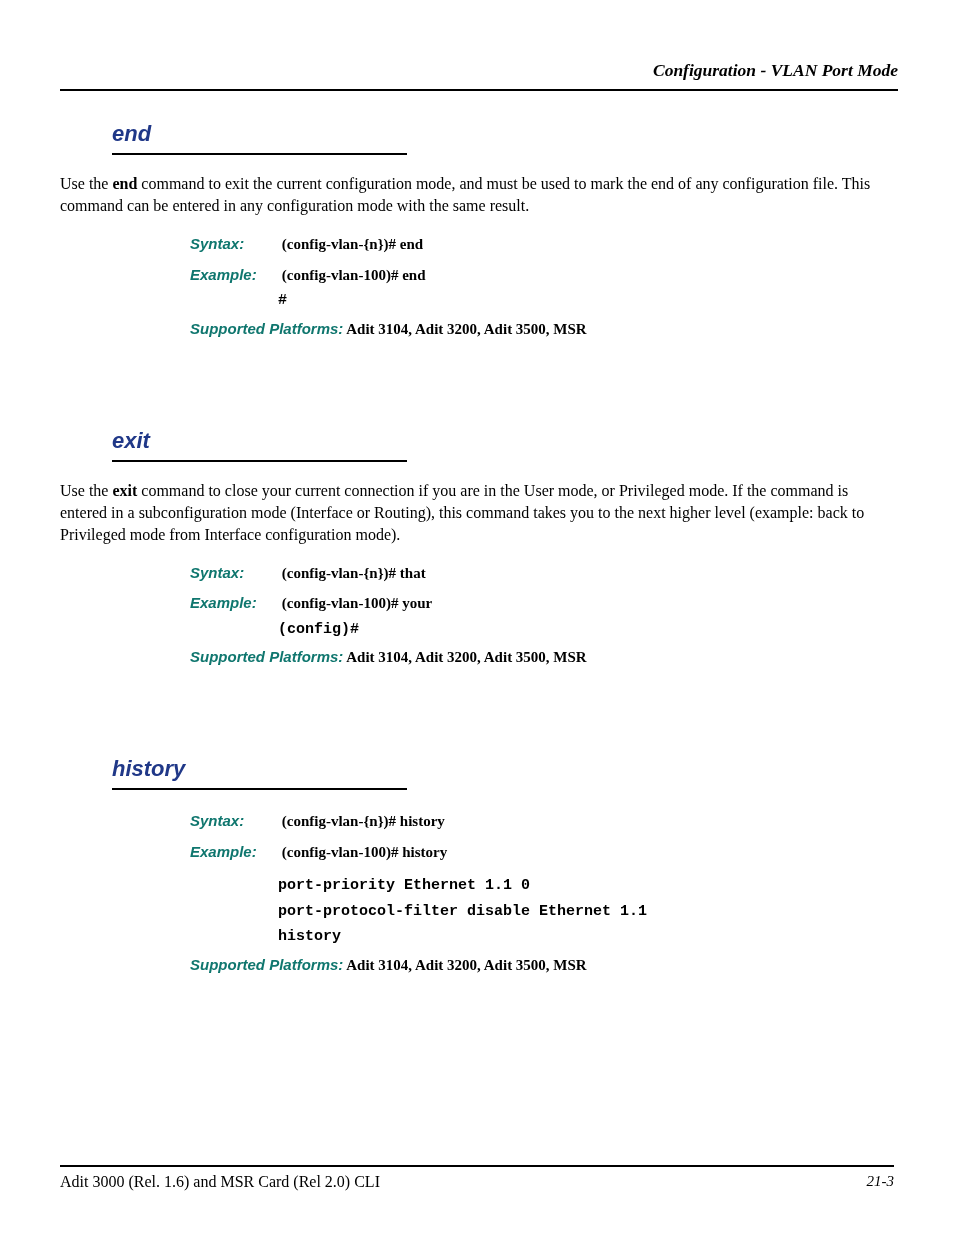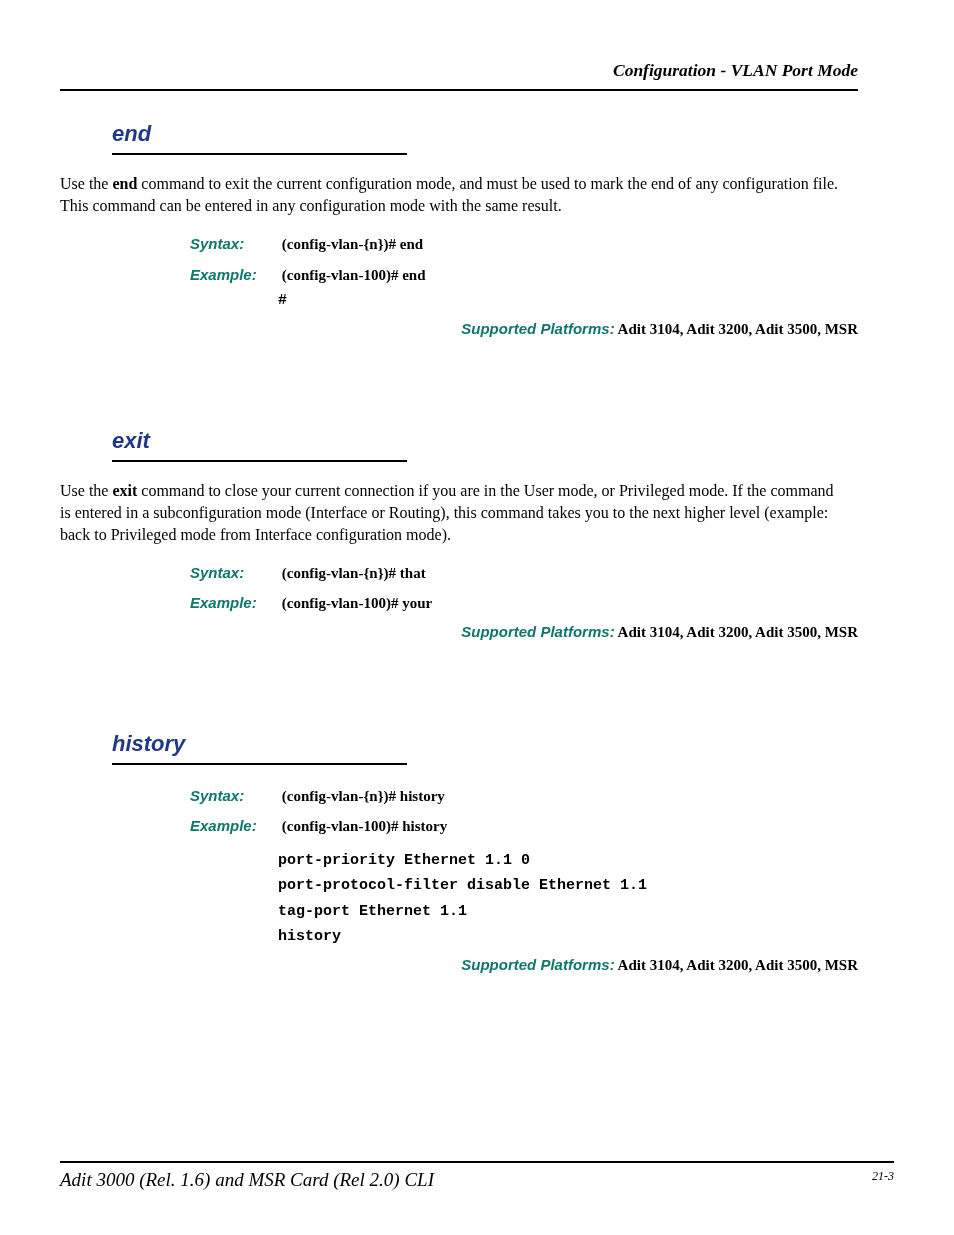--- a/index.html
+++ b/index.html
@@ -7,21 +7,21 @@
     font-size: 16px;
     color: #000;
     background: #fff;
     margin: 0;
     padding: 0;
   }
   .page {
     width: 954px;
     height: 1235px;
     box-sizing: border-box;
-    padding: 60px 96px 40px 60px;
+    padding: 60px 56px 40px 60px;
     position: relative;
   }
   .header-area {
     text-align: right;
     margin-bottom: 8px;
   }
   .header-text {
     font-style: italic;
     font-weight: bold;
     font-size: 17.5px;
@@ -74,45 +74,43 @@
     margin-left: 218px;
     font-family: "Courier New", Courier, monospace;
     font-weight: bold;
     font-size: 15px;
     line-height: 1.7;
   }
   .supported-row {
     margin-left: 130px;
     margin-top: 6px;
     font-size: 15px;
-    text-align: right;
   }
   .supported-text {
     font-family: "Times New Roman", Times, serif;
     font-weight: bold;
   }
   .big-gap { height: 62px; }
   .footer-rule {
     border: none;
     border-top: 2px solid #000;
     margin: 0 0 6px 0;
   }
   .footer {
     position: absolute;
     bottom: 44px;
     left: 60px;
     right: 60px;
   }
   .footer-left {
-    font-style: italic;
-    font-size: 19px;
+    font-size: 16px;
   }
   .footer-right {
     font-style: italic;
-    font-size: 12px;
+    font-size: 15px;
     float: right;
   }
   b.cmd-bold {
     font-weight: bold;
     font-family: "Times New Roman", Times, serif;
   }
 </style>
 </head>
 <body>
 
@@ -149,40 +147,40 @@
     <span>Use the </span><b class="cmd-bold">exit</b><span> command to close your current connection if you are in the User mode, or Privileged mode. If the command is entered in a subconfiguration mode (Interface or Routing), this command takes you to the next higher level (example: back to Privileged mode from Interface configuration mode).</span>
   </div>
   <div class="cmd-row">
     <span class="label-syntax">Syntax:</span>
     <span class="mono">(config-vlan-{n})# that</span>
   </div>
   <div class="cmd-row" style="margin-top:4px">
     <span class="label-example">Example:</span>
     <span class="mono">(config-vlan-100)# your</span>
   </div>
+  <div class="mono-indent">(config)#</div>
   <div class="supported-row">
     <span class="label-supported">Supported Platforms:</span><span class="supported-text">  Adit 3104, Adit 3200, Adit 3500, MSR</span>
   </div>
 
   <div class="big-gap"></div>
 
   <div class="section-heading">history</div>
   <hr class="heading-underline">
   <div class="cmd-row">
     <span class="label-syntax">Syntax:</span>
     <span class="mono">(config-vlan-{n})# history</span>
   </div>
   <div class="cmd-row" style="margin-top:4px">
     <span class="label-example">Example:</span>
     <span class="mono">(config-vlan-100)# history</span>
   </div>
   <div style="height:8px"></div>
   <div class="mono-indent">port-priority Ethernet 1.1 0</div>
   <div class="mono-indent">port-protocol-filter disable Ethernet 1.1</div>
-  <div class="mono-indent">tag-port Ethernet 1.1</div>
   <div class="mono-indent">history</div>
   <div class="supported-row">
     <span class="label-supported">Supported Platforms:</span><span class="supported-text">  Adit 3104, Adit 3200, Adit 3500, MSR</span>
   </div>
 
   <div class="footer">
     <hr class="footer-rule">
     <span class="footer-right">21-3</span>
     <span class="footer-left">Adit 3000 (Rel. 1.6) and MSR Card (Rel 2.0) CLI</span>
   </div>

